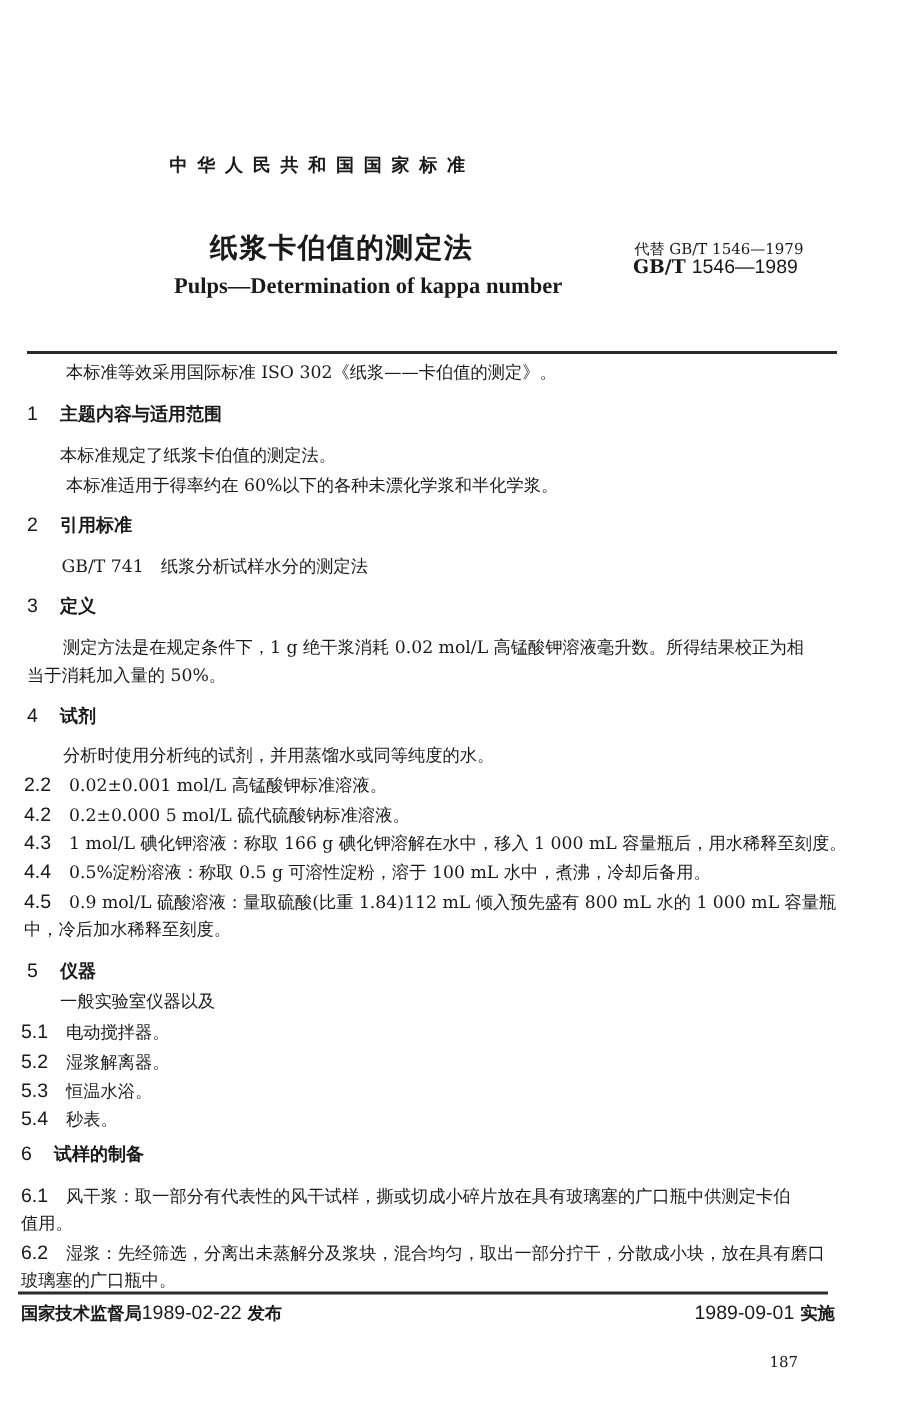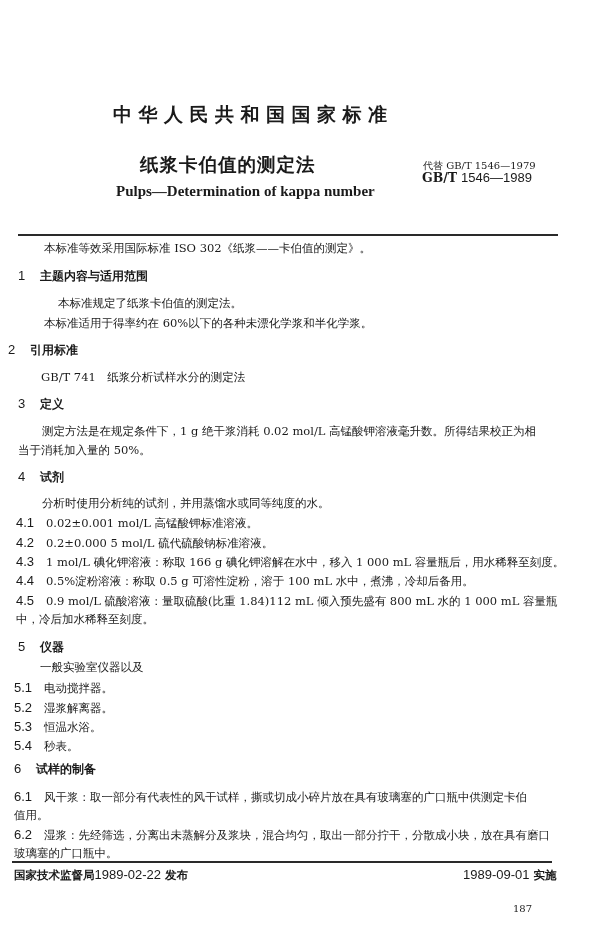--- a/index.html
+++ b/index.html
@@ -1,21 +1,21 @@
 <!DOCTYPE html>
 <html><head>
 <meta charset="utf-8">
 <style>
   html, body { margin: 0; padding: 0; }
   body {
     width: 600px; height: 935px; background: #ffffff; position: relative; overflow: hidden;
     font-family: "DejaVu Serif", serif; color: #1a1a1a;
   }
   .abs { position: absolute; white-space: nowrap; }
-  .country { left: 113px; top: 102px; font-family: "DejaVu Sans", sans-serif; font-weight: bold; font-size: 19px; letter-spacing: 6.5px; }
+  .country { left: 113px; top: 102px; font-family: "DejaVu Sans", sans-serif; font-weight: bold; font-size: 12px; letter-spacing: 6.5px; }
   .std-no { left: 422px; top: 127px; font-size: 12.5px; margin-top: 43px; }
   .std-no b { font-weight: bold; }
   .std-no .num { font-family: "Liberation Sans Narrow", "Liberation Sans", sans-serif; font-size: 13px; }
   .title-zh { left: 140px; top: 152px; font-family: "DejaVu Sans", sans-serif; font-weight: bold; font-size: 18.5px; letter-spacing: 1px; }
   .replaces { left: 423px; top: 159px; font-size: 10px; }
   .title-en { left: 116px; top: 183px; font-family: "Liberation Serif", serif; font-weight: bold; font-size: 15px; }
   .rule { position: absolute; height: 2px; background: #2a2a2a; }
   .rule.top { left: 18px; top: 234px; width: 540px; }
   .rule.bottom { left: 12px; top: 861px; width: 540px; }
   .p { font-size: 11.5px; line-height: 15px; }
@@ -33,33 +33,33 @@
 <div class="abs std-no"><b>GB/T</b> <span class="num">1546—1989</span></div>
 <div class="abs title-zh">纸浆卡伯值的测定法</div>
 <div class="abs replaces">代替 GB/T 1546—1979</div>
 <div class="abs title-en">Pulps—Determination of kappa number</div>
 
 <div class="rule top"></div>
 
 <div class="abs p" style="left:44px; top:241px;">本标准等效采用国际标准 ISO 302《纸浆——卡伯值的测定》。</div>
 
 <div class="abs h" style="left:18px; top:268px;"><span class="n">1</span><span>主题内容与适用范围</span></div>
-<div class="abs p" style="left:58px; top:296px;text-align:right;">本标准规定了纸浆卡伯值的测定法。</div>
+<div class="abs p" style="left:40px; top:296px;text-align:right;">本标准规定了纸浆卡伯值的测定法。</div>
 <div class="abs p" style="left:44px; top:316px;">本标准适用于得率约在 60%以下的各种未漂化学浆和半化学浆。</div>
 
-<div class="abs h" style="left:8px; top:342px;"><span class="n">2</span><span>引用标准</span></div>
+<div class="abs h" style="left:18px; top:342px;"><span class="n">2</span><span>引用标准</span></div>
 <div class="abs p" style="left:41px; top:370px;">GB/T 741　纸浆分析试样水分的测定法</div>
 
 <div class="abs h" style="left:18px; top:396px;"><span class="n">3</span><span>定义</span></div>
 <div class="abs p" style="left:42px; top:424px;">测定方法是在规定条件下，1 g 绝干浆消耗 0.02 mol/L 高锰酸钾溶液毫升数。所得结果校正为相</div>
 <div class="abs p" style="left:18px; top:443px;">当于消耗加入量的 50%。</div>
 
 <div class="abs h" style="left:18px; top:469px;"><span class="n">4</span><span>试剂</span></div>
 <div class="abs p" style="left:42px; top:496px;">分析时使用分析纯的试剂，并用蒸馏水或同等纯度的水。</div>
-<div class="abs p item" style="left:16px; top:515px;"><span class="n">4.1</span><span>0.02±0.001 mol/L 高锰酸钾标准溶液。</span></div>
+<div class="abs p item" style="left:16px; top:515px;"><span class="n">2.2</span><span>0.02±0.001 mol/L 高锰酸钾标准溶液。</span></div>
 <div class="abs p item" style="left:16px; top:535px;"><span class="n">4.2</span><span>0.2±0.000 5 mol/L 硫代硫酸钠标准溶液。</span></div>
 <div class="abs p item" style="left:16px; top:554px;"><span class="n">4.3</span><span>1 mol/L 碘化钾溶液：称取 166 g 碘化钾溶解在水中，移入 1 000 mL 容量瓶后，用水稀释至刻度。</span></div>
 <div class="abs p item" style="left:16px; top:573px;"><span class="n">4.4</span><span>0.5%淀粉溶液：称取 0.5 g 可溶性淀粉，溶于 100 mL 水中，煮沸，冷却后备用。</span></div>
 <div class="abs p item" style="left:16px; top:593px;"><span class="n">4.5</span><span>0.9 mol/L 硫酸溶液：量取硫酸(比重 1.84)112 mL 倾入预先盛有 800 mL 水的 1 000 mL 容量瓶</span></div>
 <div class="abs p" style="left:16px; top:612px;">中，冷后加水稀释至刻度。</div>
 
 <div class="abs h" style="left:18px; top:639px;"><span class="n">5</span><span>仪器</span></div>
 <div class="abs p" style="left:40px; top:660px;">一般实验室仪器以及</div>
 <div class="abs p item" style="left:14px; top:680px;"><span class="n">5.1</span><span>电动搅拌器。</span></div>
 <div class="abs p item" style="left:14px; top:700px;"><span class="n">5.2</span><span>湿浆解离器。</span></div>

